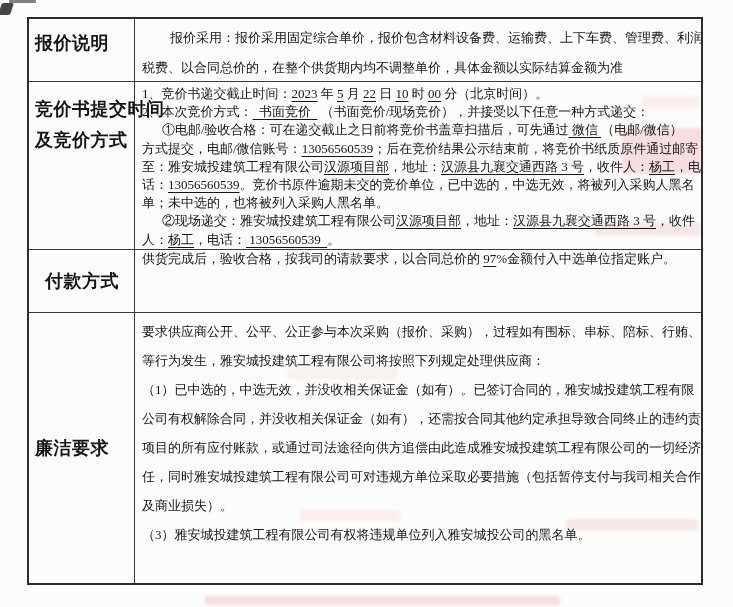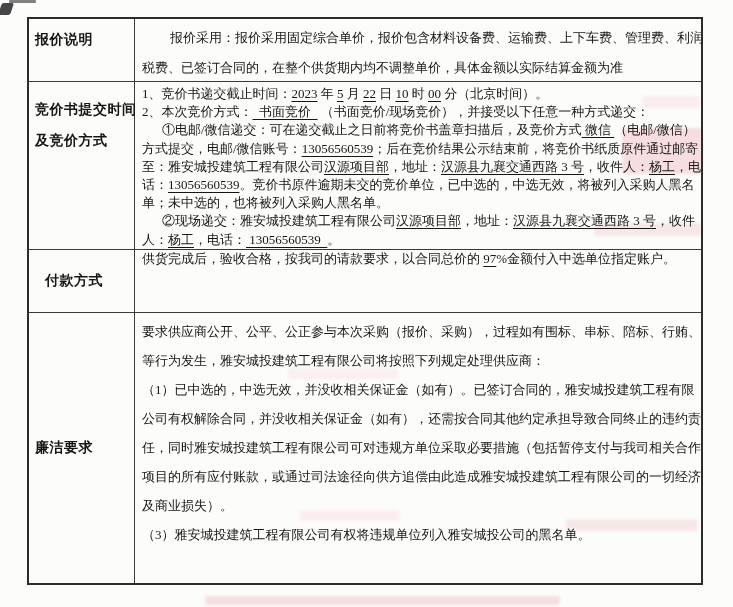--- a/index.html
+++ b/index.html
@@ -14,21 +14,21 @@
     box-sizing:border-box;border:2px solid #2c2c2c;
     display:flex;flex-direction:column;
   }
   .t-row{display:flex;box-sizing:border-box;border-bottom:1px solid #3a3a3a;}
   .t-row:last-child{border-bottom:none;flex:1;}
   .cell-label{
     flex:0 0 106px;width:106px;box-sizing:border-box;
     border-right:1px solid #3a3a3a;
     padding-left:6px;
     font-family:"Liberation Sans","DejaVu Sans",sans-serif;
-    font-weight:bold;font-size:14px;letter-spacing:0.5px;
+    font-weight:bold;font-size:18px;letter-spacing:0.5px;
   }
   .cell-content{
     flex:1;box-sizing:border-box;
     padding-left:7px;padding-right:6px;
     font-size:13px;overflow:hidden;
   }
   .t-line{white-space:nowrap;}
   .label-line{white-space:nowrap;}
   .u{text-decoration:underline;text-underline-offset:3px;text-decoration-thickness:1px;}
 
@@ -74,32 +74,32 @@
 <div class="artifact bleed b6"></div>
 <div class="artifact bleed b7"></div>
 
 <div class="doc-table">
   <div class="t-row row-quote">
     <div class="cell-label">
         <div class="label-line">报价说明</div>
       </div>
     <div class="cell-content">
         <div class="t-line" style="padding-left: 28px;"><span>报价采用：报价采用固定综合单价，报价包含材料设备费、运输费、上下车费、管理费、利润、</span></div>
-        <div class="t-line"><span>税费、已签订合同的，在整个供货期内均不调整单价，具体金额以实际结算金额为准</span></div>
+        <div class="t-line"><span>税费、以合同总价的，在整个供货期内均不调整单价，具体金额以实际结算金额为准</span></div>
       </div>
   </div>
   <div class="t-row row-bid">
     <div class="cell-label">
         <div class="label-line">竞价书提交时间</div>
         <div class="label-line">及竞价方式</div>
       </div>
     <div class="cell-content">
         <div class="t-line"><span>1、竞价书递交截止时间：</span><span class="u">2023</span><span> 年 </span><span class="u">5</span><span> 月 </span><span class="u">22</span><span> 日 </span><span class="u">10</span><span> 时 </span><span class="u">00</span><span> 分（北京时间）。</span></div>
         <div class="t-line"><span>2、本次竞价方式：</span><span class="u">&nbsp;&nbsp;书面竞价&nbsp;&nbsp;</span><span>&nbsp;（书面竞价/现场竞价），并接受以下任意一种方式递交：</span></div>
-        <div class="t-line" style="padding-left: 20px;"><span>①电邮/微信递交：可在递交截止之日前将竞价书盖章扫描后，及竞价方式</span><span class="u">&nbsp;微信&nbsp;</span><span>（电邮/微信）</span></div>
+        <div class="t-line" style="padding-left: 20px;"><span>①电邮/验收合格：可在递交截止之日前将竞价书盖章扫描后，可先通过</span><span class="u">&nbsp;微信&nbsp;</span><span>（电邮/微信）</span></div>
         <div class="t-line"><span>方式提交，电邮/微信账号：</span><span class="u">13056560539</span><span>；后在竞价结果公示结束前，将竞价书纸质原件通过邮寄</span></div>
         <div class="t-line"><span>至：雅安城投建筑工程有限公司</span><span class="u">汉源项目部</span><span>，地址：</span><span class="u">汉源县九襄交通西路 3 号</span><span>，收件人：</span><span class="u">杨工</span><span>，电</span></div>
         <div class="t-line"><span>话：</span><span class="u">13056560539</span><span>。竞价书原件逾期未交的竞价单位，已中选的，中选无效，将被列入采购人黑名</span></div>
         <div class="t-line"><span>单；未中选的，也将被列入采购人黑名单。</span></div>
         <div class="t-line" style="padding-left: 20px;"><span>②现场递交：雅安城投建筑工程有限公司</span><span class="u">汉源项目部</span><span>，地址：</span><span class="u">汉源县九襄交通西路 3 号</span><span>，收件</span></div>
         <div class="t-line"><span>人：</span><span class="u">杨工</span><span>，电话：</span><span class="u">&nbsp;13056560539&nbsp;&nbsp;</span><span>。</span></div>
       </div>
   </div>
   <div class="t-row row-pay">
     <div class="cell-label">
@@ -111,19 +111,19 @@
   </div>
   <div class="t-row row-integrity">
     <div class="cell-label">
         <div class="label-line">廉洁要求</div>
       </div>
     <div class="cell-content">
         <div class="t-line"><span>要求供应商公开、公平、公正参与本次采购（报价、采购），过程如有围标、串标、陪标、行贿、</span></div>
         <div class="t-line"><span>等行为发生，雅安城投建筑工程有限公司将按照下列规定处理供应商：</span></div>
         <div class="t-line"><span>（1）已中选的，中选无效，并没收相关保证金（如有）。已签订合同的，雅安城投建筑工程有限</span></div>
         <div class="t-line"><span>公司有权解除合同，并没收相关保证金（如有），还需按合同其他约定承担导致合同终止的违约责</span></div>
+        <div class="t-line"><span>项目的所有应付账款，或通过司法途径向供方追偿由此造成雅安城投建筑工程有限公司的一切经济</span></div>
         <div class="t-line"><span>任，同时雅安城投建筑工程有限公司可对违规方单位采取必要措施（包括暂停支付与我司相关合作</span></div>
-        <div class="t-line"><span>项目的所有应付账款，或通过司法途径向供方追偿由此造成雅安城投建筑工程有限公司的一切经济</span></div>
         <div class="t-line"><span>及商业损失）。</span></div>
         <div class="t-line"><span>（3）雅安城投建筑工程有限公司有权将违规单位列入雅安城投公司的黑名单。</span></div>
       </div>
   </div>
 </div>
 
 </body></html>

